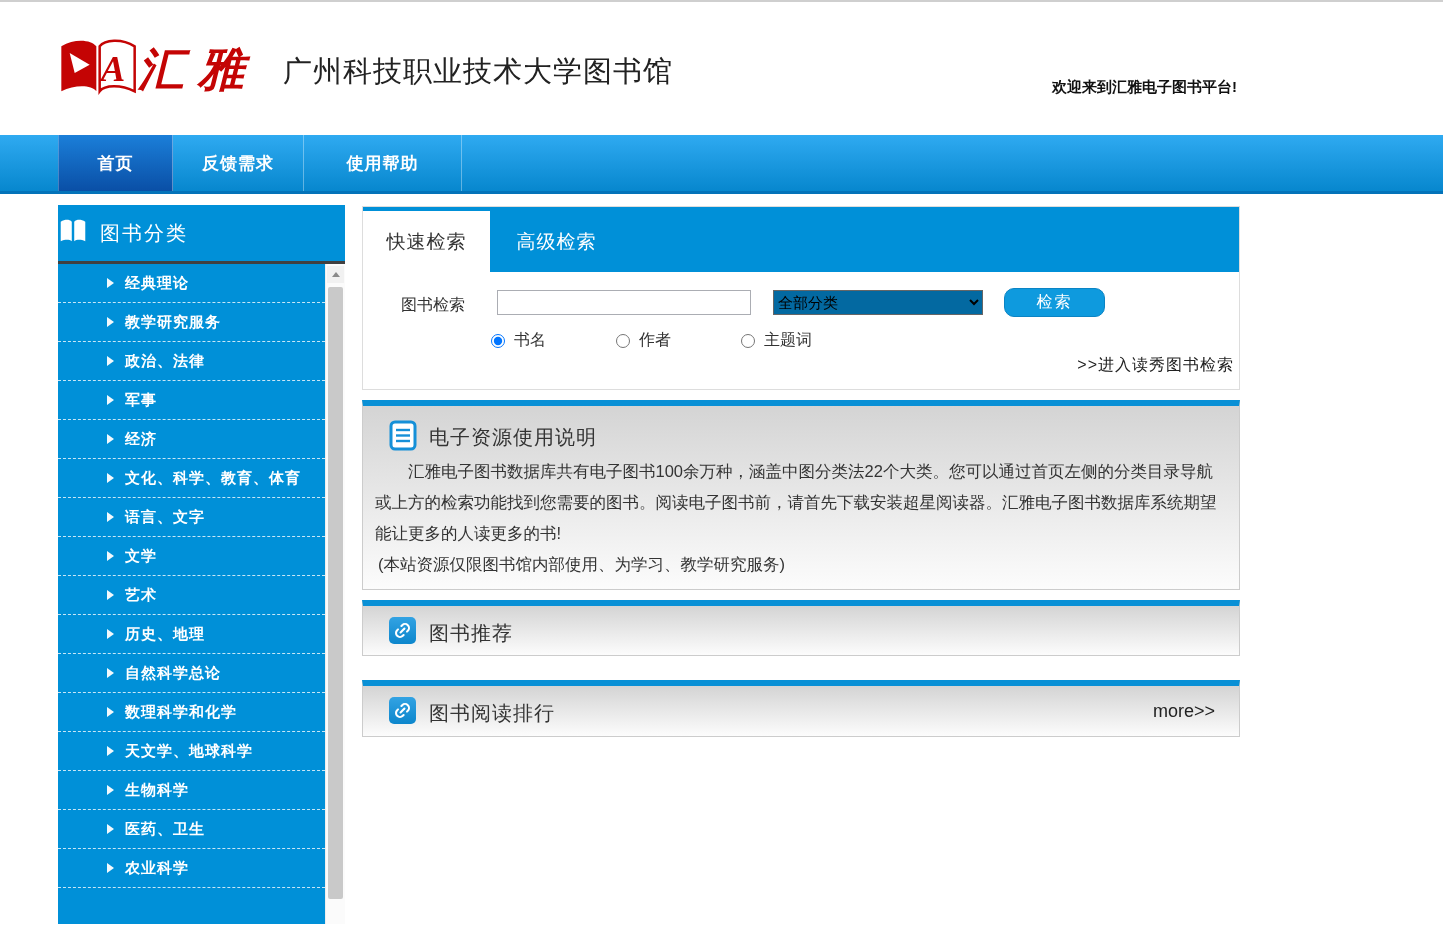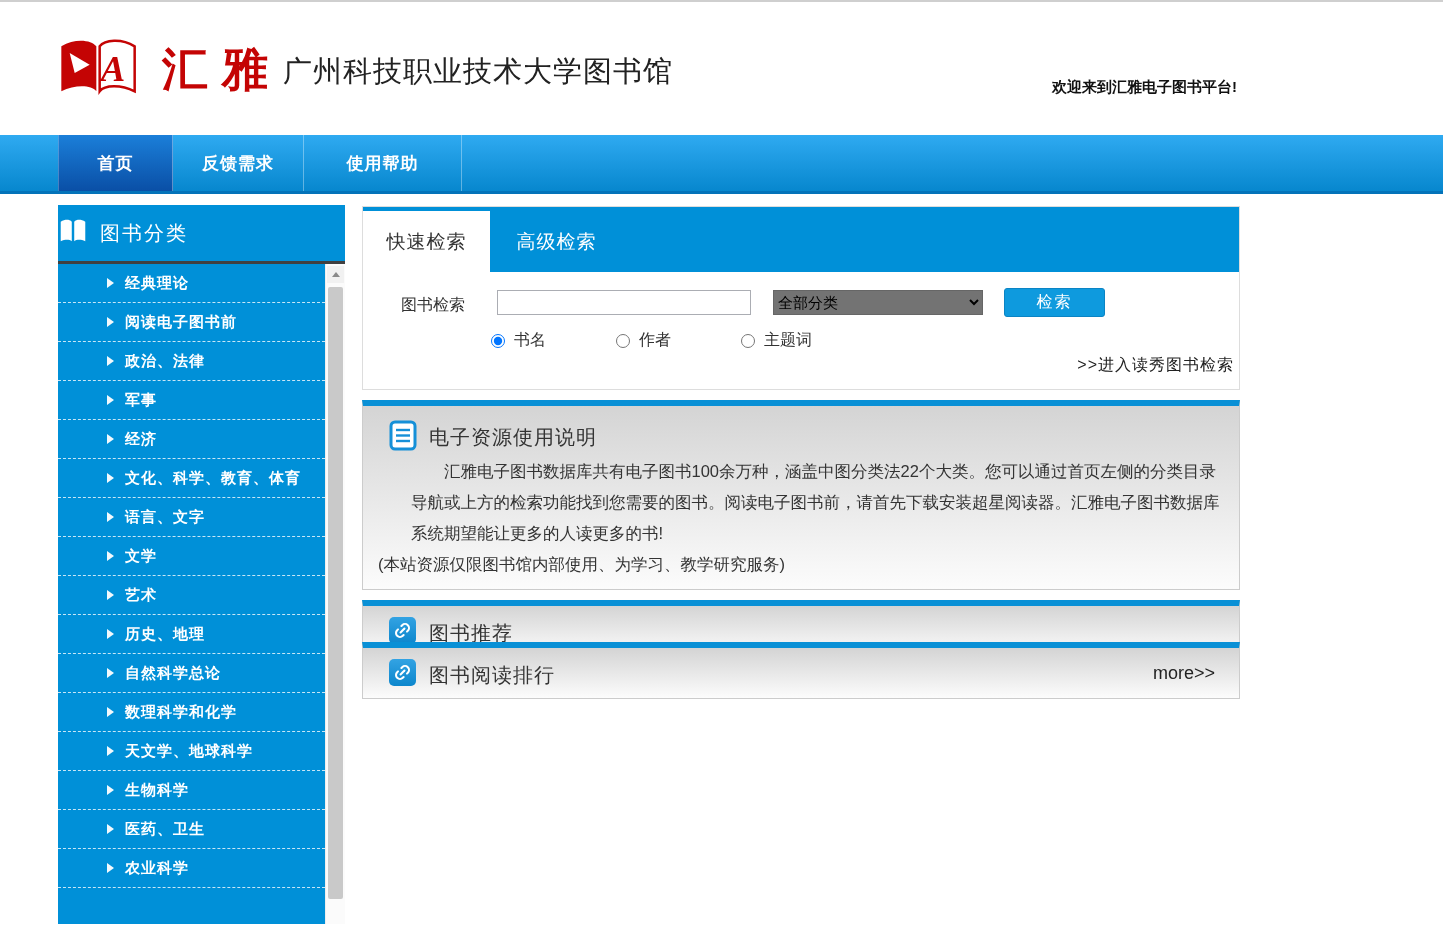--- a/index.html
+++ b/index.html
@@ -7,22 +7,22 @@
   body {
     position:relative; overflow:hidden; background:#fff;
     font-family:"Liberation Sans","DejaVu Sans",sans-serif;
   }
   .topline { position:absolute; top:0; left:0; width:100%; height:2px; background:#cfcfcf; }
 
   
   .header { position:absolute; top:2px; left:0; width:100%; height:133px; background:#fff; }
   .logo { position:absolute; left:58px; top:34px; display:flex; align-items:center; cursor:pointer; }
   .logo-text {
-    font-family:"DejaVu Serif","Liberation Serif",serif; font-weight:bold; 
-    font-size:46px; color:#c40404; letter-spacing:14px; margin-left:24px; white-space:nowrap;
+    font-family:"DejaVu Serif","Liberation Serif",serif; font-weight:bold; font-style:italic;
+    font-size:46px; color:#c40404; letter-spacing:14px; margin-left:0; white-space:nowrap;
   }
   .site-title { position:absolute; left:283px; top:50px; font-size:29px; color:#222; letter-spacing:1px; white-space:nowrap; }
   .welcome { position:absolute; right:206px; top:76px; font-size:15px; font-weight:bold; color:#111; white-space:nowrap; }
 
   
   .nav { position:absolute; top:135px; left:0; width:100%; height:59px;
     background:linear-gradient(#2faaf1,#0787ce); border-bottom:3px solid #0473b9; }
   .nav-list { position:absolute; left:58px; top:0; height:56px; display:flex; }
   .nav-item { height:100%; display:flex; align-items:center; justify-content:center;
     color:#fff; font-size:17px; font-weight:bold; cursor:pointer;
@@ -59,45 +59,45 @@
     border:1px solid #ddd; background:#fff; }
   .tabbar { position:relative; height:65px; background:var(--blue,#0090d8); }
   .tab { position:absolute; top:4px; height:61px; line-height:61px; text-align:center;
     font-size:19px; cursor:pointer; letter-spacing:1px; }
   .tab.active { left:0; width:127px; background:#fff; color:#333; }
   .tab.inactive { left:127px; width:133px; color:#fff; }
   .form-label { position:absolute; left:38px; top:88px; font-size:16px; color:#333; }
   .search-input { position:absolute; left:134px; top:83px; width:254px; height:25px;
     border:1px solid #abadb3; font-size:14px; padding:0 5px; }
   .cat-select { position:absolute; left:410px; top:83px; width:210px; height:25px;
-    font-size:15px; border:1px solid #666; background:#737373; }
+    font-size:15px; border:1px solid #666; background:#0369a1; }
   .search-btn { position:absolute; left:641px; top:81px; width:101px; height:29px;
-    background:#0e9ade; border:1px solid #0b84c4; border-radius:3px;
+    background:#0e9ade; border:1px solid #0b84c4; border-radius:10px;
     color:#fff; font-size:16px; cursor:pointer; letter-spacing:2px; }
   .radio-row { position:absolute; left:128px; top:123px; display:flex; align-items:center;
     font-size:16px; color:#333;gap:40px; }
   .radio-item { display:flex; align-items:center; margin-right:30px; cursor:pointer; }
   .radio-item input { margin-right:9px; width:14px; height:14px; cursor:pointer; }
   .duxiu-link { position:absolute; right:5px; top:148px; font-size:16px; color:#222;
     text-decoration:none; cursor:pointer; letter-spacing:1px; }
 
   .panel { position:absolute; left:0; width:878px; border:1px solid #ccc;
     border-top:6px solid #0990d6; background:linear-gradient(#d4d4d4,#fcfcfc); }
   .panel.usage { top:194px; height:190px; }
   .panel.recommend { top:394px; height:56px; }
-  .panel.ranking { top:436px; height:57px; }
+  .panel.ranking { top:474px; height:57px; }
   .p-icon { position:absolute; left:26px; }
   .p-title { position:absolute; left:66px; font-size:20px; color:#333; letter-spacing:1px; }
   .usage .p-icon { top:14px; }
   .usage .p-title { top:18px; }
   .recommend .p-icon, .ranking .p-icon { top:11px; }
   .recommend .p-title, .ranking .p-title { top:14px; }
   .usage-body { position:absolute; left:12px; right:14px; top:50px;
     font-size:16.5px; line-height:31px; color:#333; }
-  .usage-body .para { text-indent:2em;margin-left:36px; }
+  .usage-body .para { text-indent:2em; }
   .usage-body .note { padding-left:3px; }
   .more-link { position:absolute; right:24px; top:15px; font-size:18px; color:#222;
     text-decoration:none; cursor:pointer; }
 
   .link-badge { width:27px; height:27px; border-radius:5px;
     background:linear-gradient(#33a3e3,#0c86cc);
     display:flex; align-items:center; justify-content:center; }
   .link-badge svg { transform:rotate(-45deg); }
 </style>
 </head>
@@ -140,21 +140,21 @@
     <span class="sidebar-title">图书分类</span>
   </div>
   <div class="sidebar-body">
     <div class="cat-list" id="catList">
         <div class="cat-item">
           <span class="tri"></span>
           <span class="cat-label">经典理论</span>
         </div>
         <div class="cat-item">
           <span class="tri"></span>
-          <span class="cat-label">阅读电子图书前</span>
+          <span class="cat-label">教学研究服务</span>
         </div>
         <div class="cat-item">
           <span class="tri"></span>
           <span class="cat-label">政治、法律</span>
         </div>
         <div class="cat-item">
           <span class="tri"></span>
           <span class="cat-label">军事</span>
         </div>
         <div class="cat-item">

